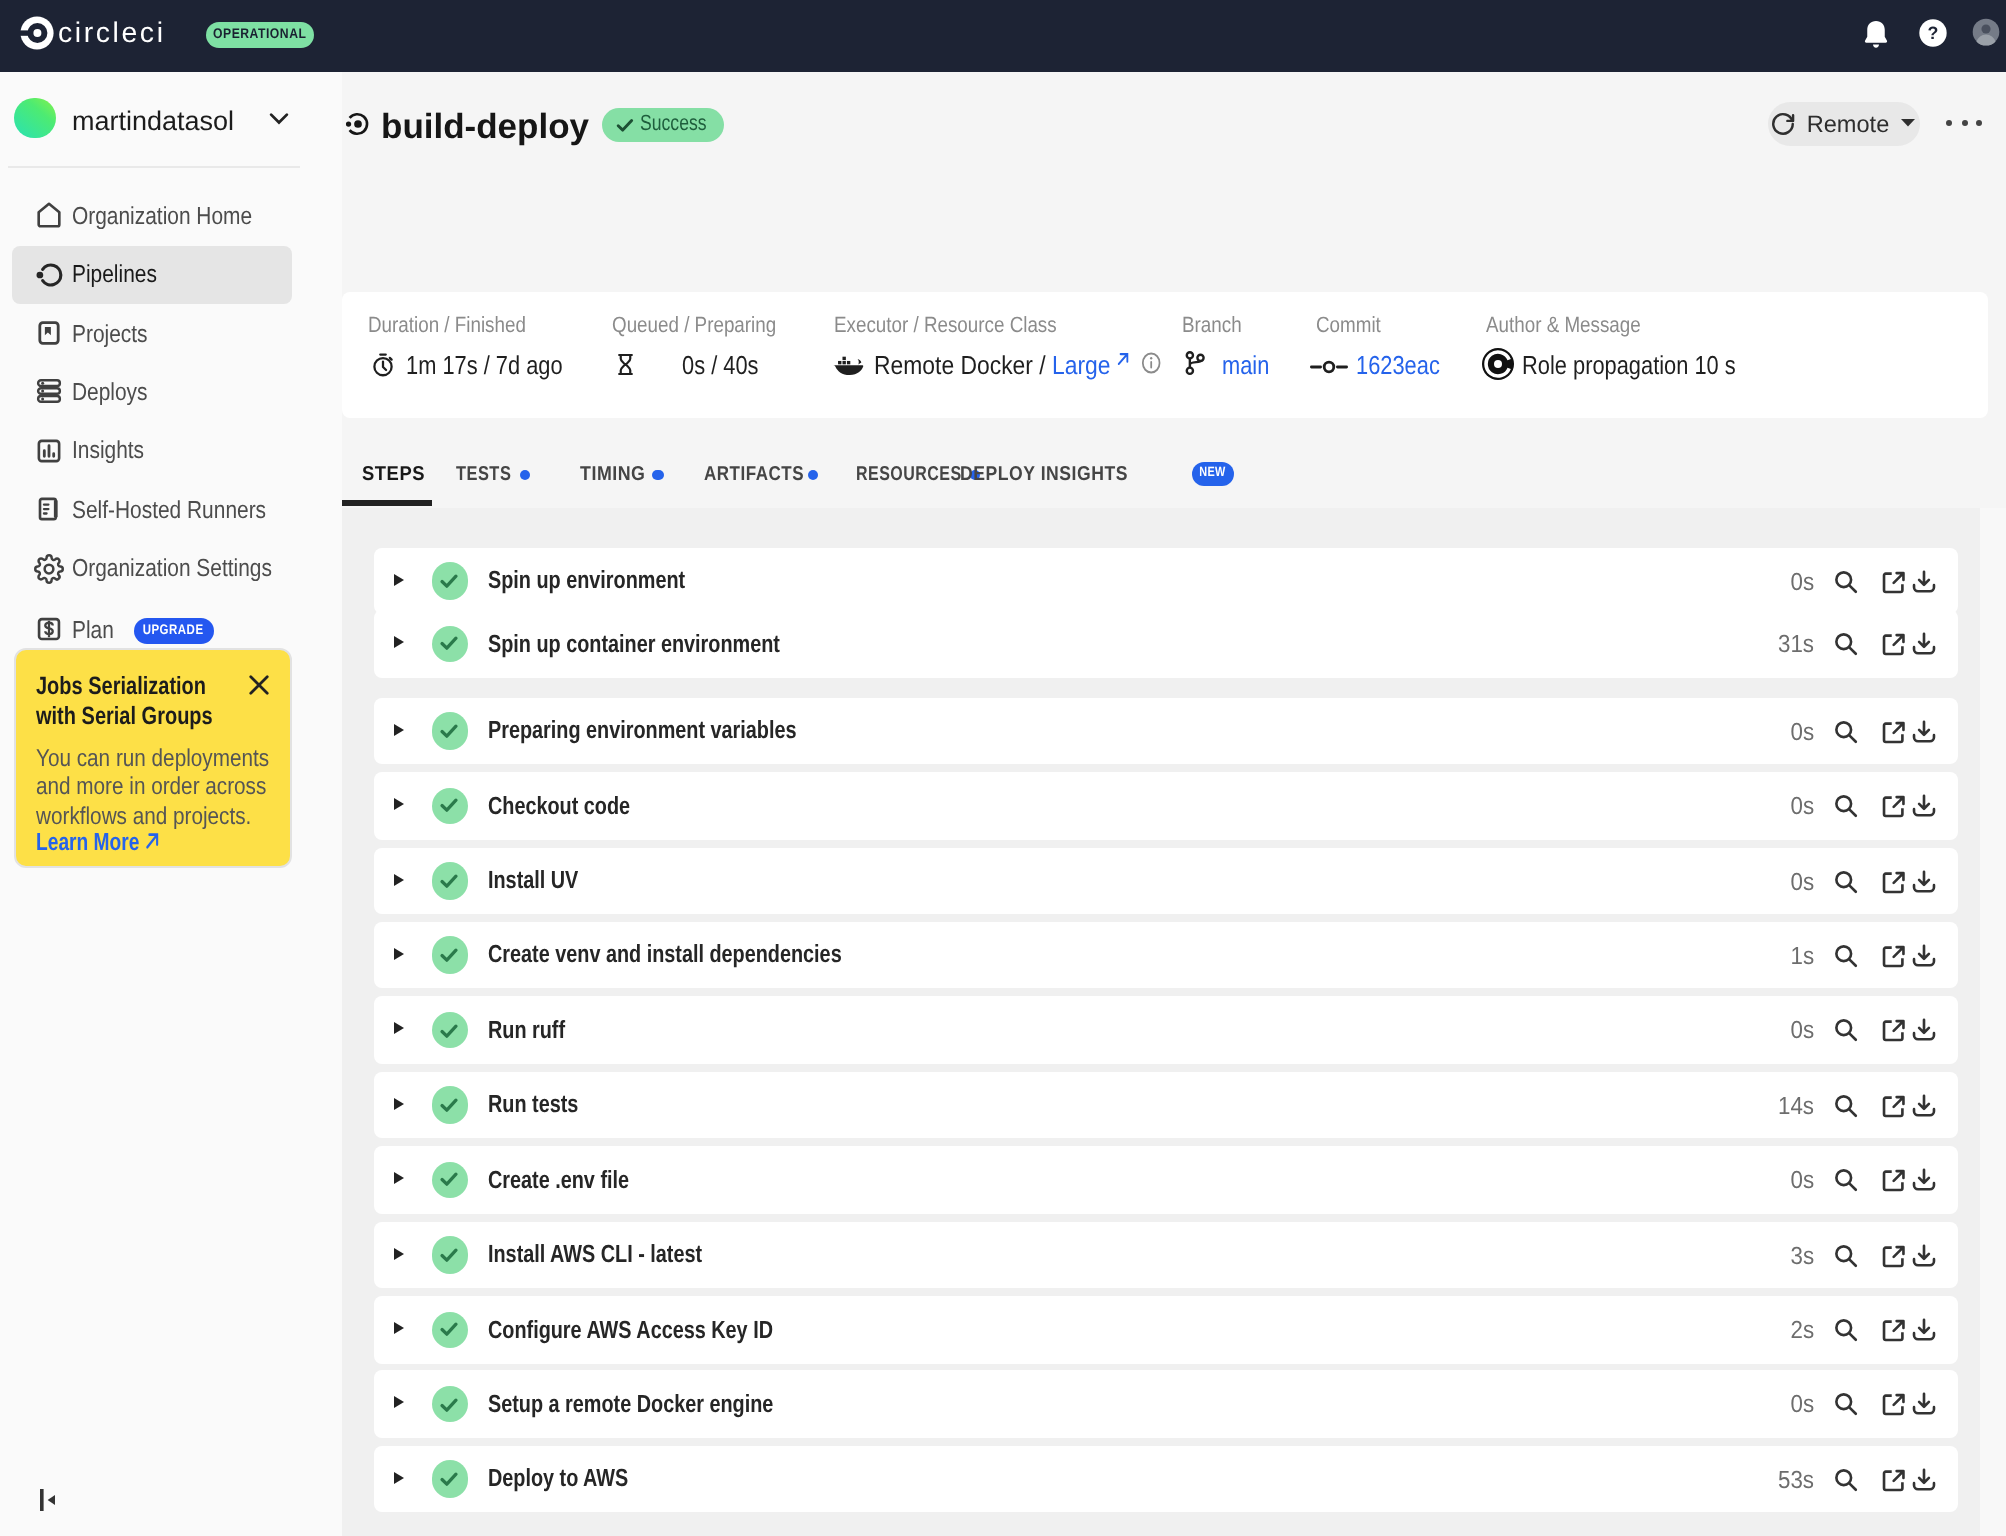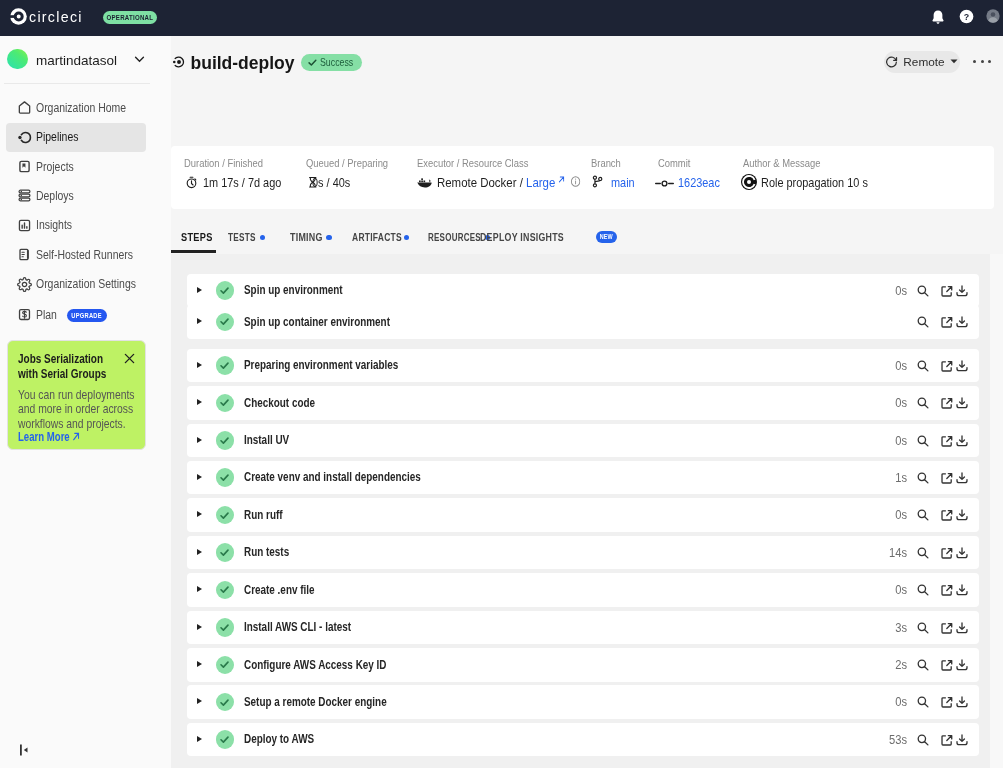--- a/index.html
+++ b/index.html
@@ -27,21 +27,21 @@
 #uname { position:absolute; left:36px; top:16.5px; font-size:13.5px; color:#1c1c1c; font-weight:500; }
 #uchev { position:absolute; left:134px; top:20px; }
 #udiv { position:absolute; left:4px; top:47.2px; width:146px; height:1px; background:#e9e9e9; }
 .mitem { position:absolute; left:6px; width:140px; height:29.4px; border-radius:4px; white-space:nowrap; }
 .mitem.sel { background:#e5e5e5; }
 .mico { position:absolute; left:11px; top:7px; }
 .mlab { position:absolute; left:30px; top:7.5px; font-size:12.3px; color:#4c4c4c; white-space:nowrap; }
 .sel .mlab { color:#191919; }
 .upg { position:absolute; left:61px; top:8.5px; width:39.5px; height:13px; line-height:13px; background:#2457f0; color:#fff; font-size:7px; font-weight:700; letter-spacing:0.3px; border-radius:7px; text-align:center; }
 
-#jobscard { position:absolute; left:6.5px; top:304px; width:139px; height:110px; background:#bef264; border:1px solid #e2e2e2; border-radius:6px; }
+#jobscard { position:absolute; left:6.5px; top:288px; width:139px; height:110px; background:#fde047; border:1px solid #e2e2e2; border-radius:6px; }
 #jobscard h3 { position:absolute; left:10.5px; top:11px; font-size:12.5px; color:#1c1c1c; line-height:14.6px; font-weight:700; }
 #jobscard h3 .sx { transform:scaleX(0.8); transform-origin:0 50%; display:block; }
 #jobsx { position:absolute; right:10px; top:12px; }
 #jobsbody { position:absolute; left:10.5px; top:47px; font-size:12.2px; color:#555; line-height:14.3px; white-space:nowrap; }
 #jobsbody .sx { transform:scaleX(0.85); display:block; }
 #jobslearn { position:absolute; left:10.5px; top:89px; font-size:12.3px; color:#2563eb; font-weight:700; white-space:nowrap; }
 #jobslearn .sx { transform:scaleX(0.78); }
 #collapse { position:absolute; left:18px; top:708px; }
 
 
@@ -233,21 +233,21 @@
 <svg class="iico" style="left:184.5px; top:175.5px" width="13" height="13" viewBox="0 0 16 16" fill="none" stroke="#1f1f1f" stroke-width="1.4">
     <circle cx="8" cy="9" r="5.3"></circle>
     <path d="M8 5.9v3.3l1.9 1.9" stroke-linecap="round" stroke-linejoin="round"></path>
     <path d="M6.3 1.6h3.4" stroke-linecap="round"></path>
     <path d="M12.2 3.6l1.1 1.1" stroke-linecap="round"></path>
   </svg>
 <div class="ival" style="left:203px"><span class="sxv">1m 17s&nbsp;/&nbsp;7d ago</span></div>
 <svg class="iico" style="left:307.5px; top:176px" width="9.5" height="12.5" viewBox="0 0 12 14" fill="none" stroke="#1f1f1f" stroke-width="1.4">
     <path d="M2 1h8M2 13h8M3 1.5v1.8c0 2 3 2.8 3 4.7 0-1.9 3-2.7 3-4.7V1.5M3 12.5v-1.8c0-2 3-2.8 3-4.7 0 1.9 3 2.7 3 4.7v1.8" stroke-linecap="round"></path>
   </svg>
-<div class="ival" style="left:312px"><span class="sxv">0s / 40s</span></div>
+<div class="ival" style="left:341px"><span class="sxv">0s / 40s</span></div>
 <svg class="iico" style="left:416px; top:176.5px" width="16" height="13" viewBox="0 0 18 14" fill="#1f1f1f">
     <path d="M0.8 6h16.4c.4 0 .5.4.3.9-.9 2.2-3 4.6-7.5 4.6-4.4 0-6.9-2.2-7.9-4.4-.3-.6-.6-1.1-1.3-1.1z"></path>
     <rect x="3.4" y="3.6" width="1.9" height="1.9"></rect>
     <rect x="5.9" y="3.6" width="1.9" height="1.9"></rect>
     <rect x="8.4" y="3.6" width="1.9" height="1.9"></rect>
     <rect x="5.9" y="1.2" width="1.9" height="1.9"></rect>
     <path d="M14.8 5.6c.5-1.1.3-2.4-.4-3.1 1 .2 1.9.9 2.1 1.9z"></path>
   </svg>
 <div class="ival" style="left:437px"><span class="sxv" style="transform:scaleX(0.88)">Remote Docker / <span class="blue">Large</span> <svg style="position:relative;top:-4px" width="7" height="7" viewBox="0 0 10 10" fill="none" stroke="#2563eb" stroke-width="1.5" stroke-linecap="round">
         <path d="M1.5 8.5 8 2M3 1.5h5.5V7"></path>
@@ -313,20 +313,21 @@
       </svg></span>
 </div>
 <div class="row" style="top:305px">
 <span class="tri"></span>
 <span class="chk">
       <svg width="11" height="11" viewBox="0 0 12 12" fill="none" stroke="#2a7a4b" stroke-width="1.8" stroke-linecap="round" stroke-linejoin="round">
         <path d="M2.2 6.3 4.8 8.8 9.8 3.4"></path>
       </svg>
     </span>
 <span class="rname"><span class="sx">Spin up container environment</span></span>
+<span class="rtime"><span class="sxr">31s</span></span>
 <span class="ric" style="left:729.5px"><svg width="14" height="14" viewBox="0 0 16 16" fill="none" stroke="#333" stroke-width="1.5">
         <circle cx="6.7" cy="6.7" r="4.2"></circle>
         <path d="M9.9 9.9 13.6 13.6" stroke-linecap="round"></path>
       </svg></span>
 <span class="ric" style="left:753px"><svg width="14" height="14" viewBox="0 0 16 16" fill="none" stroke="#333" stroke-width="1.5">
         <path d="M12.8 9.3v3.4a1 1 0 0 1-1 1H3.3a1 1 0 0 1-1-1V4.2a1 1 0 0 1 1-1h3.4"></path>
         <path d="M9.5 2.9h3.9v3.9M13.1 3.2 7.8 8.5" stroke-linecap="round" stroke-linejoin="round"></path>
       </svg></span>
 <span class="ric" style="left:768.5px"><svg width="14" height="14" viewBox="0 0 16 16" fill="none" stroke="#333" stroke-width="1.5">
         <path d="M8 2.2v7.2M5.2 6.8 8 9.6l2.8-2.8" stroke-linecap="round" stroke-linejoin="round"></path>

